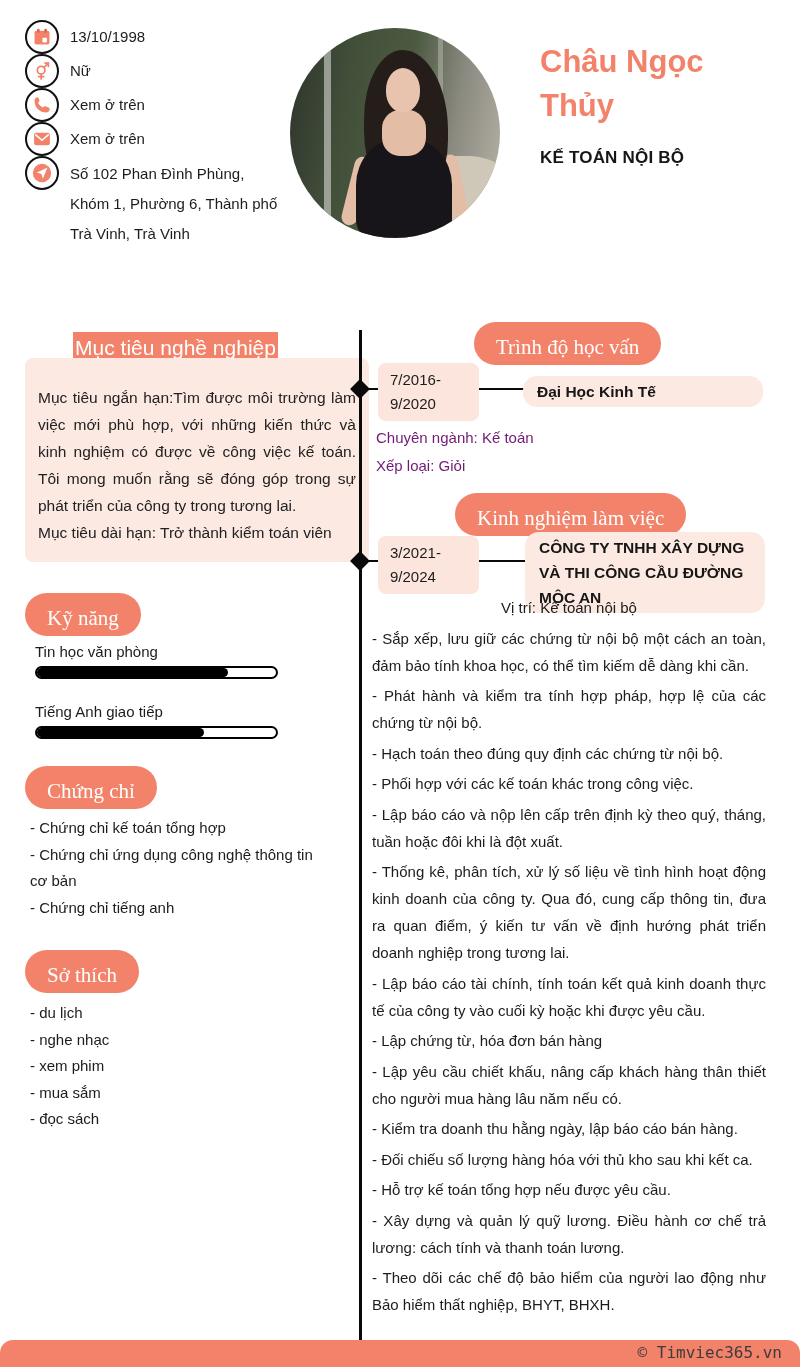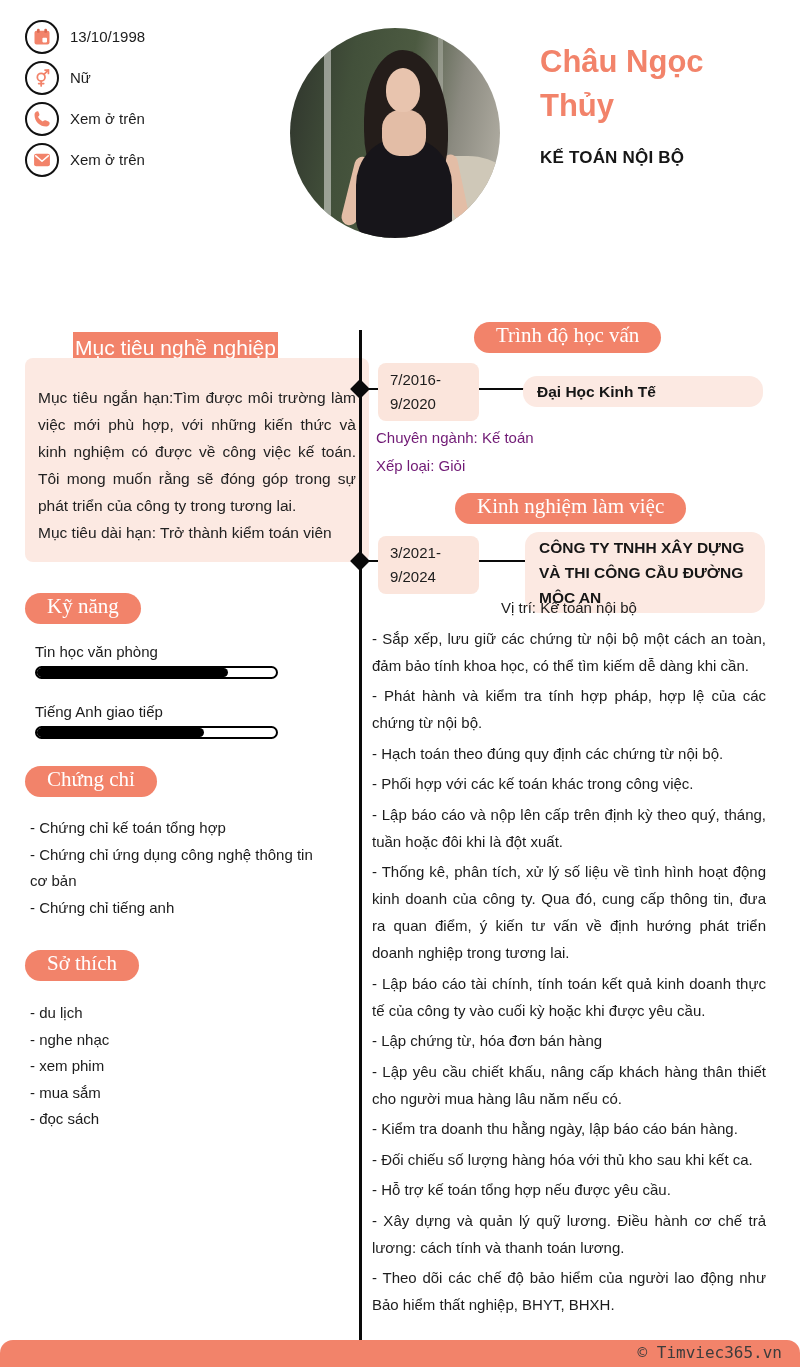--- a/index.html
+++ b/index.html
@@ -8,21 +8,21 @@
     --panel2:#FBE5DC;
     --ink:#111111;
     --text:#2b2b2b;
   }
   *{margin:0;padding:0;box-sizing:border-box;}
   html,body{background:#ffffff;}
   body{font-family:"Liberation Sans","DejaVu Sans",sans-serif;color:var(--text);}
   .page{position:relative;width:800px;height:1367px;background:#ffffff;overflow:hidden;margin:0 auto;}
 
   
-  .contact{position:absolute;left:25px;top:20px;display:flex;flex-direction:column;gap:7px;width:260px;}
+  .contact{position:absolute;left:25px;top:20px;display:flex;flex-direction:column;width:260px;}
   .c-row{display:flex;align-items:flex-start;}
   .c-icon{flex:0 0 34px;width:34px;height:34px;border:2.5px solid var(--ink);border-radius:50%;
           background:#fff;display:flex;align-items:center;justify-content:center;}
   .c-icon svg{width:20px;height:20px;display:block;}
   .c-text{margin-left:11px;font-size:15px;line-height:34px;color:#1c1c1c;}
   .c-text.multi{line-height:30px;padding-top:3px;}
 
   
   .photo{position:absolute;left:290px;top:28px;width:210px;height:210px;border-radius:50%;overflow:hidden;
          background:linear-gradient(100deg,#2e332c 0%,#42503a 28%,#4c5a41 52%,#8b8a80 74%,#b8b4a9 100%);}
@@ -35,21 +35,21 @@
   .ph-dress{position:absolute;left:66px;top:110px;width:96px;height:102px;background:#17151a;border-radius:46% 46% 20% 20%;}
   .ph-arm{position:absolute;left:58px;top:128px;width:16px;height:70px;background:#e3bda6;border-radius:8px;transform:rotate(14deg);}
   .ph-arm2{position:absolute;left:158px;top:126px;width:15px;height:66px;background:#e3bda6;border-radius:8px;transform:rotate(-12deg);}
 
   
   .name{position:absolute;left:540px;top:40px;width:245px;font-size:31px;font-weight:bold;color:var(--accent);line-height:1.42;}
   .job-title{position:absolute;left:540px;top:148px;width:245px;font-size:17px;font-weight:bold;color:#161616;letter-spacing:.2px;}
 
   
   .pill{position:absolute;background:var(--accent);color:#fff;font-family:"Liberation Serif","DejaVu Serif",serif;
-        font-size:21px;border-radius:999px;padding:1px 22px 5px;white-space:nowrap;}
+        font-size:21px;border-radius:999px;padding:13px 22px 5px;white-space:nowrap;}
   .rect-head{position:absolute;background:var(--accent);color:#fff;font-family:Liberation Sans, sans-serif;
         font-size:21px;padding:4px 0 4px;text-align:center;}
 
   
   .objective-box{position:absolute;left:25px;top:358px;width:344px;background:var(--panel);border-radius:8px;
                  padding:26px 13px 16px;}
   .objective-box p{font-size:15.5px;line-height:27px;text-align:justify;color:#222;}
   .obj-head{left:73px;top:332px;width:205px;}
 
   
@@ -120,20 +120,29 @@
       <span class="c-text">Xem ở trên</span>
     </div>
     <div class="c-row">
       <span class="c-icon">
         <svg viewBox="0 0 24 24">
             <rect x="2.5" y="4.5" width="19" height="15" rx="2.5" fill="#F2836A"></rect>
             <polyline points="4.5,7 12,13.5 19.5,7" fill="none" stroke="#ffffff" stroke-width="1.9" stroke-linecap="round" stroke-linejoin="round"></polyline>
           </svg>
       </span>
       <span class="c-text">Xem ở trên</span>
+    </div>
+    <div class="c-row">
+      <span class="c-icon">
+        <svg viewBox="0 0 24 24">
+            <circle cx="12" cy="12" r="11" fill="#F2836A"></circle>
+            <polygon points="5.8,11.4 18.6,5.4 13,19 11.3,13.3" fill="#ffffff"></polygon>
+          </svg>
+      </span>
+      <span class="c-text multi">Số 102 Phan Đình Phùng, Khóm 1, Phường 6, Thành phố Trà Vinh, Trà Vinh</span>
     </div>
   </div>
 
   <div class="photo">
     <div class="ph-strip"></div>
     <div class="ph-strip2"></div>
     <div class="ph-chair"></div>
     <div class="ph-arm"></div>
     <div class="ph-arm2"></div>
     <div class="ph-hair"></div>

